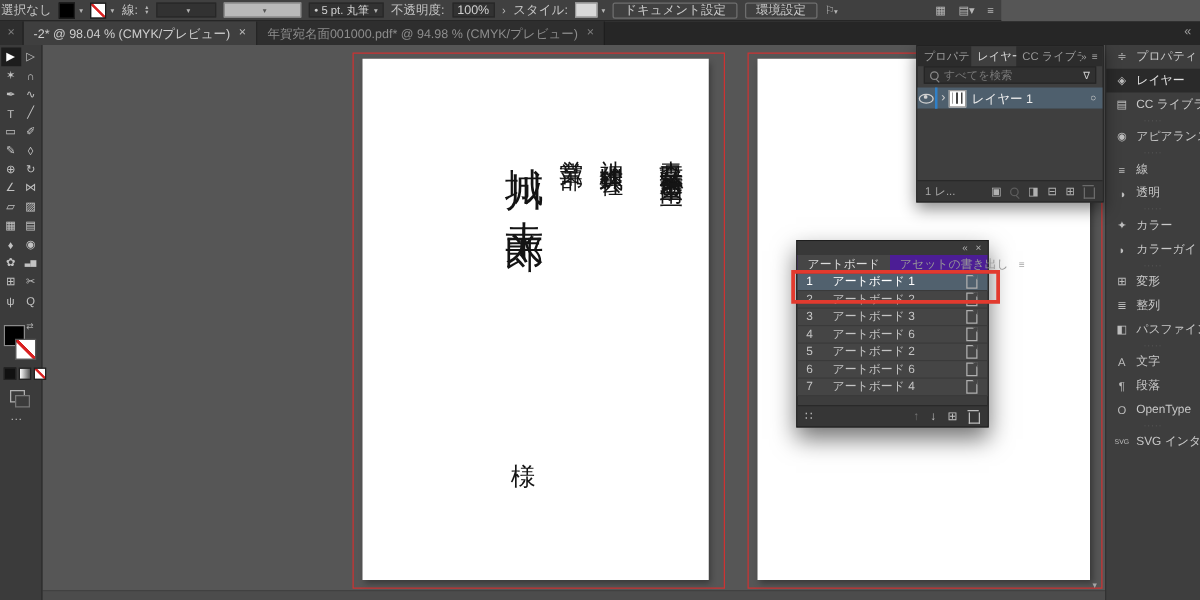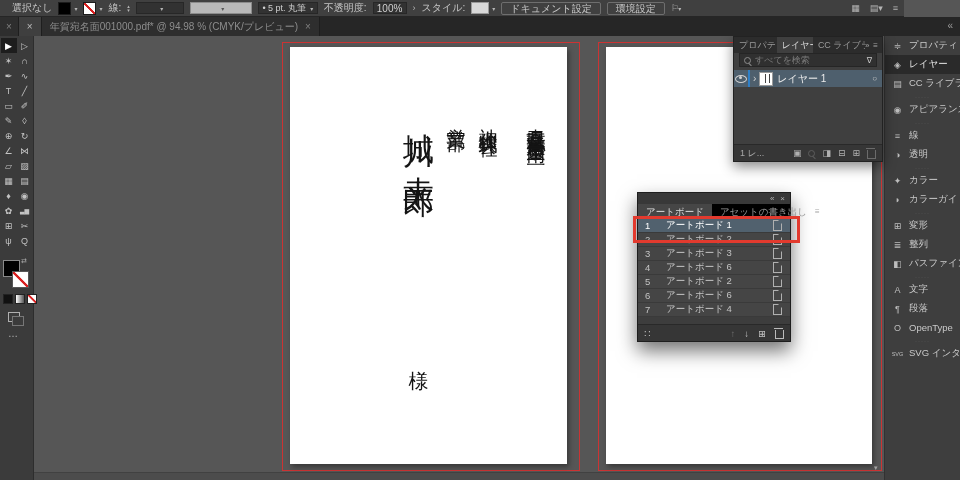--- a/index.html
+++ b/index.html
@@ -3,23 +3,23 @@
 <meta charset="utf-8">
 <style>
   html,body{margin:0;padding:0}
   body{
     width:960px;height:480px;position:relative;overflow:hidden;
     background:#565656;
     font-family:"Liberation Sans","DejaVu Sans",sans-serif;
     -webkit-font-smoothing:antialiased;
   }
   
-  .control-bar{position:absolute;left:0;top:0;width:904px;height:17px;background:#404040;
+  .control-bar{position:absolute;left:0;top:0;width:801px;height:17px;background:#404040;
     border-bottom:1px solid #262626;display:flex;align-items:center;gap:6px;font-size:10px;
-    color:#c6c6c6;padding-left:12px;box-sizing:border-box;z-index:40;white-space:nowrap}
+    color:#c6c6c6;padding-left:1px;box-sizing:border-box;z-index:40;white-space:nowrap}
   .cb-swatch{width:11px;height:11px;border:1px solid #1c1c1c;display:inline-block;flex:none}
   .cb-swatch.fill{background:#000}
   .cb-swatch.stroke{background:linear-gradient(to top right,#fff 43%,#d92121 45%,#d92121 55%,#fff 57%)}
   .caret{font-size:6px;color:#b5b5b5;margin-left:-3px}
   .caret.dark{color:#555}
   .cb-stepper{display:flex;flex-direction:column;font-size:5px;line-height:4px;color:#b5b5b5;flex:none}
   .cb-select{height:12px;background:#323232;border:1px solid #272727;display:flex;align-items:center;
     justify-content:center;padding:0 3px;box-sizing:border-box;flex:none;color:#cfcfcf}
   .cb-select .caret{margin-left:4px}
   .cb-select.light{background:#b9b9b9;border-color:#8c8c8c}
@@ -104,21 +104,21 @@
   .lp-bottom .ic{color:#b0b0b0;font-size:9px}
   .lp-bottom .dim{opacity:.45}
   .icon-trash{width:7px;height:8px;border:1px solid #bbb;border-top:none;position:relative;display:inline-block;margin-top:2px}
   .icon-trash::before{content:"";position:absolute;top:-2px;left:-2px;width:9px;height:1px;background:#bbb}
   .icon-trash.dim{opacity:.4}
   
   .ab-panel{position:absolute;left:637px;top:192px;width:154px;background:#3d3d3d;border:1px solid #1e1e1e;
     box-shadow:0 9px 18px rgba(0,0,0,.55);z-index:26;font-size:9.5px;box-sizing:border-box}
   .ab-title{height:11px;background:#383838;display:flex;justify-content:flex-end;align-items:center;
     gap:6px;padding:0 5px;color:#b5b5b5;font-size:8px}
-  .ab-tabs{height:15px;background:#000000;display:flex;align-items:center;color:#979797}
+  .ab-tabs{height:15px;background:#4c1d95;display:flex;align-items:center;color:#979797}
   .ab-tab{padding:0 8px;height:15px;line-height:15px;white-space:nowrap}
   .ab-tab.active{background:#464646;color:#dcdcdc}
   .ab-menu{margin-left:auto;padding-right:5px;color:#a5a5a5;font-size:8px}
   .ab-row{height:13px;display:flex;align-items:center;background:#454545;border-bottom:1px solid #3a3a3a;color:#c4c4c4}
   .ab-row.selected{background:#51616e;color:#fff}
   .ab-num{width:21px;padding-left:7px;flex:none;box-sizing:content-box}
   .ab-name{flex:1;overflow:hidden;white-space:nowrap}
   .page-ico{width:7px;height:9px;border:1px solid #b0b0b0;margin-right:8px;position:relative;flex:none}
   .page-ico::after{content:"";position:absolute;right:-1px;top:-1px;border-style:solid;border-width:2px;
     border-color:#454545 #454545 transparent transparent}
@@ -182,20 +182,21 @@
     <span>▤▾</span>
     <span>≡</span>
   </span>
 </div>
 
 <div class="tab-bar" id="doc-tabs">
     <div class="doc-tab stub">
       <span class="tab-close">×</span>
     </div>
     <div class="doc-tab active">
+      <span>-2* @ 98.04 % (CMYK/プレビュー)</span>
       <span class="tab-close">×</span>
     </div>
     <div class="doc-tab">
       <span>年賀宛名面001000.pdf* @ 94.98 % (CMYK/プレビュー)</span>
       <span class="tab-close">×</span>
     </div>
   </div>
 <span class="dock-collapse">«</span>
 
 <div class="tools-panel">

